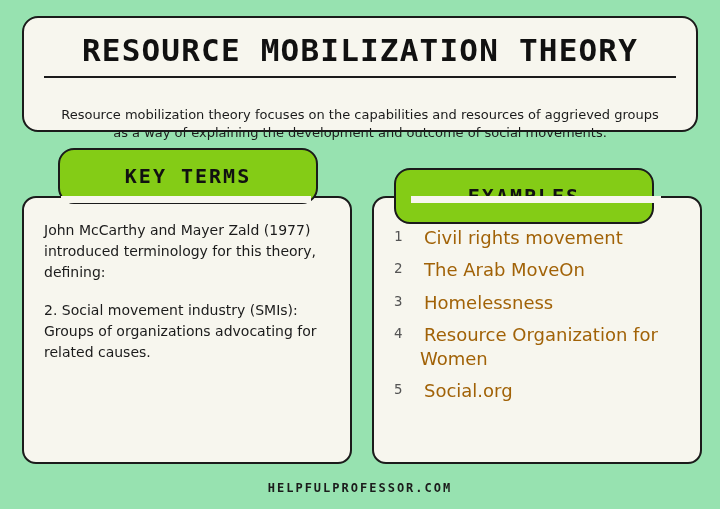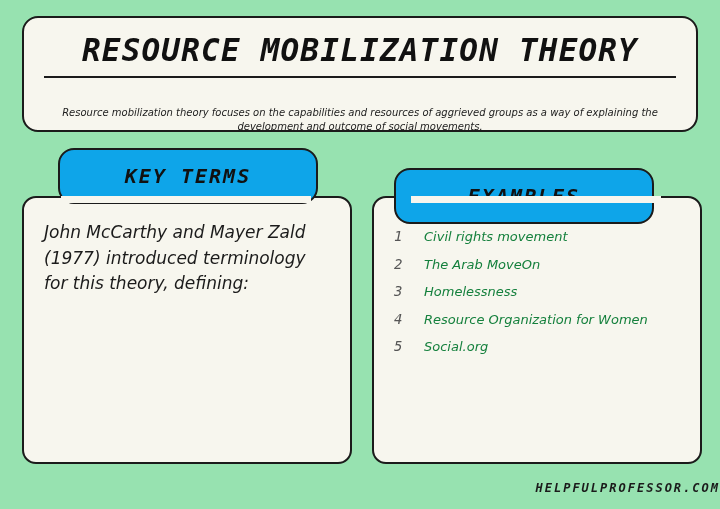--- a/index.html
+++ b/index.html
@@ -13,21 +13,20 @@
     font-family: "DejaVu Sans", sans-serif;
     overflow: hidden;
   }
   .infographic {
     position: relative;
     width: 720px;
     height: 509px;
     background: #97e2b0;
     box-sizing: border-box;
     padding: 14px 16px 6px 16px;
-    font-style: italic;
   }
   .card {
     background: #f7f6ee;
     border: 2px solid #1b1b1b;
     border-radius: 14px;
     box-sizing: border-box;
   }
 
   
   .title-card {
@@ -49,21 +48,21 @@
     line-height: 1.05;
     margin-top: 4px;
     white-space: nowrap;
   }
   .title-rule {
     height: 2px;
     background: #1b1b1b;
     margin: 9px 2px 10px 2px;
   }
   .title-desc {
-    font-size: 10px;
+    font-size: 13px;
     line-height: 1.45;
     text-align: center;
     color: #1b1b1b;
     padding: 0 12px;
     margin-top: 28px;
   }
 
   
   .col {
     position: absolute;
@@ -75,21 +74,21 @@
   }
   .col-left  { left: 22px; }
   .col-right { left: 372px; }
 
   .col-header {
     position: absolute;
     top: 148px;
     width: 256px;
     height: 52px;
     border-radius: 16px;
-    background: #0ea5e9;
+    background: #84cc16;
     border: 2px solid #1b1b1b;
     display: flex;
     align-items: center;
     justify-content: center;
     z-index: 3;
   }
   .col-header-left  { left: 58px; }
   .col-header-right { left: 394px; margin-top: 20px; }
   .col-header span {
     font-family: "DejaVu Sans Mono", monospace;
@@ -105,21 +104,21 @@
     top: 196px;
     width: 250px;
     height: 7px;
     background: #f7f6ee;
     z-index: 4;
   }
   .header-mask-left  { left: 61px; }
   .header-mask-right { left: 411px; }
 
   .body-text {
-    font-size: 17px;
+    font-size: 14px;
     line-height: 1.5;
     color: #1b1b1b;
   }
   .body-text p {
     margin: 0 0 17px 0;
   }
   .body-text p:last-child { margin-bottom: 0; }
 
   
   .ex-list {
@@ -137,38 +136,38 @@
     font-size: 14px;
     color: #555555;
     width: 26px;
     flex: 0 0 26px;
     padding-top: 2px;
   }
   .ex-body {
     flex: 1 1 auto;
   }
   .ex-label {
-    font-size: 13px;
+    font-size: 18px;
     line-height: 1.35;
-    color: #15803d;
+    color: #a16207;
     padding-left: 4px;
   }
   .ex-underline {
     border-bottom: 1px dashed #9a9a9a;
     height: 1px;
     margin-top: 5px;
   }
 
   
   .footer {
     position: absolute;
     left: 0;
     right: 0;
     bottom: 14px;
-    text-align: right;
+    text-align: center;
     font-family: "DejaVu Sans Mono", monospace;
     font-size: 12px;
     letter-spacing: 2px;
     font-weight: bold;
     color: #1b1b1b;
   }
 </style>
 </head>
 <body>
 
@@ -176,20 +175,21 @@
 
   <div class="card title-card">
     <div class="title-text">RESOURCE MOBILIZATION THEORY</div>
     <div class="title-rule"></div>
     <div class="title-desc">Resource mobilization theory focuses on the capabilities and resources of aggrieved groups as a way of explaining the development and outcome of social movements.</div>
   </div>
 
   <div class="card col col-left">
     <div class="body-text">
       <p>John McCarthy and Mayer Zald (1977) introduced terminology for this theory, defining:</p>
+      <p>2. Social movement industry (SMIs): Groups of organizations advocating for related causes.</p>
     </div>
   </div>
 
   <div class="card col col-right">
     <ul class="ex-list">
       <li class="ex-item">
         <span class="ex-num">1</span>
         <span class="ex-body">
           <span class="ex-label">Civil rights movement</span>
           <span class="ex-underline"></span>

